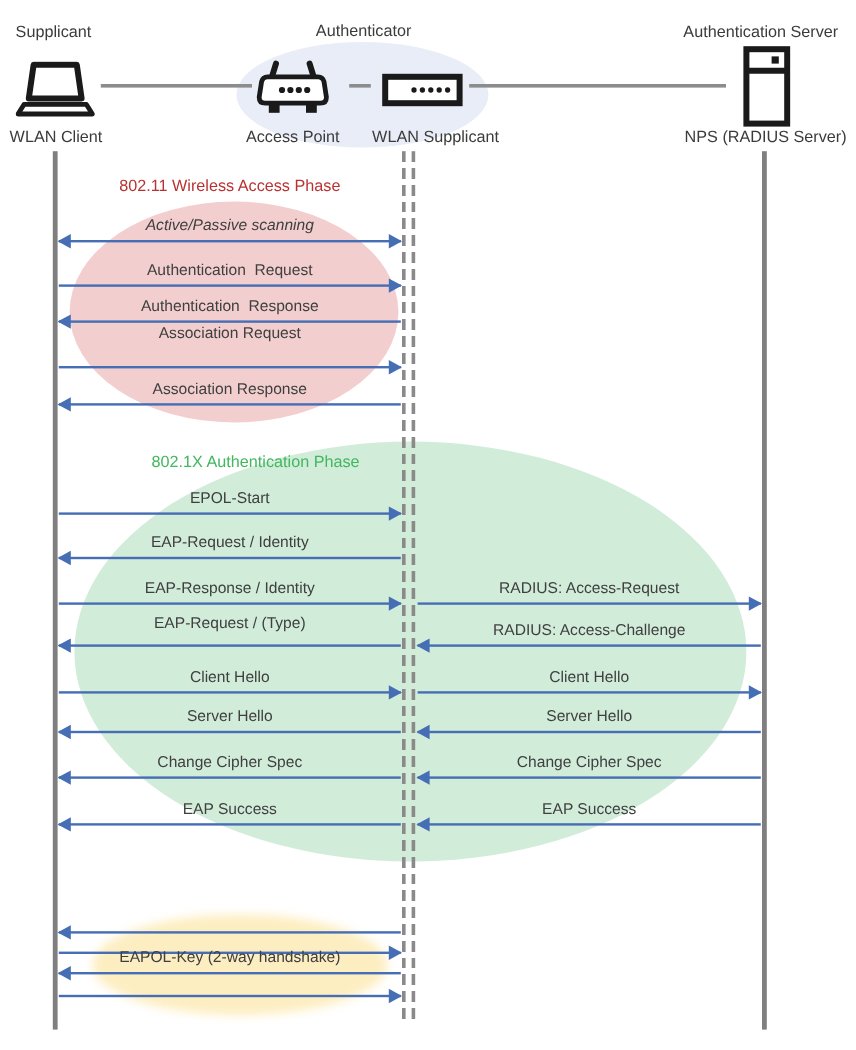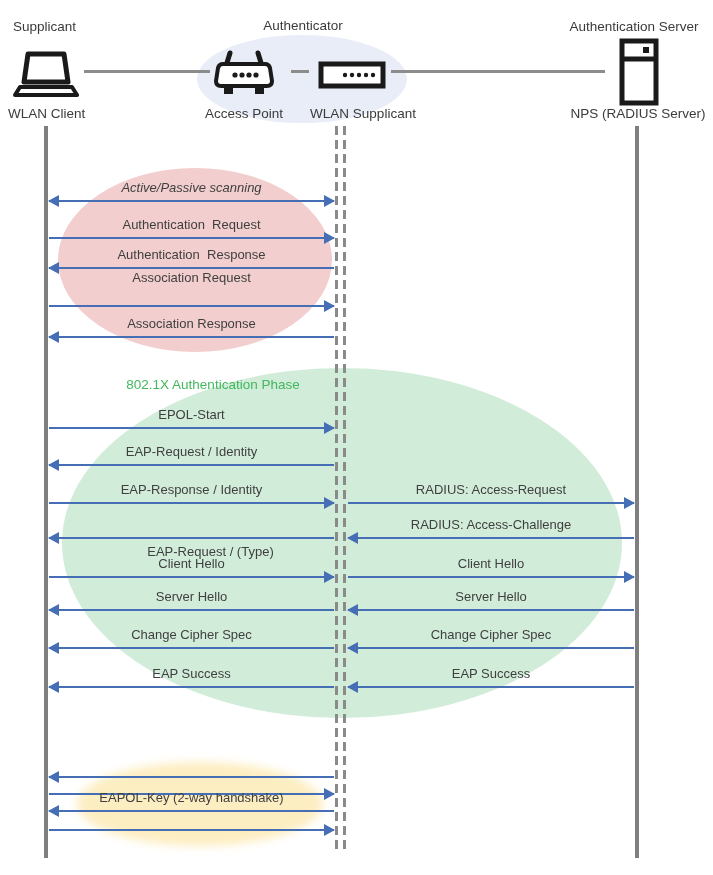--- a/index.html
+++ b/index.html
@@ -87,20 +87,21 @@
 
   <div id="ellipse-wireless" class="ellipse" style="left:58px;top:168px;width:274px;height:184px;"></div>
   <div id="ellipse-dot1x" class="ellipse" style="left:62px;top:368px;width:560px;height:350px;"></div>
   <div id="ellipse-key" class="ellipse" style="left:77px;top:762px;width:246px;height:84px;"></div>
 
   <div class="lifeline" style="left:44px;"></div>
   <div class="dashline" style="left:335px;"></div>
   <div class="dashline" style="left:343px;"></div>
   <div class="lifeline" style="left:635px;"></div>
 
+  <div id="title-wireless" class="phase-title" style="left:48px;top:147px;width:287px;">802.11 Wireless Access Phase</div>
   <div id="title-dot1x" class="phase-title" style="left:48px;top:377px;width:330px;">802.1X Authentication Phase</div>
 
   <div id="messages">
       <div class="msg" style="left: 48px; width: 287px; top: 195px;">
         <i class="ln"></i>
         <i class="hd hl"></i>
         <i class="hd hr"></i>
       </div>
       <div class="msg-label" style="left: 48px; width: 287px; top: 180px; font-style: italic;">Active/Passive scanning</div>
       <div class="msg" style="left: 48px; width: 287px; top: 232px;">
@@ -140,21 +141,21 @@
       <div class="msg-label" style="left: 48px; width: 287px; top: 482px;">EAP-Response / Identity</div>
       <div class="msg" style="left: 347px; width: 288px; top: 497px;">
         <i class="ln"></i>
         <i class="hd hr"></i>
       </div>
       <div class="msg-label" style="left: 347px; width: 288px; top: 482px;">RADIUS: Access-Request</div>
       <div class="msg" style="left: 48px; width: 287px; top: 532px;">
         <i class="ln"></i>
         <i class="hd hl"></i>
       </div>
-      <div class="msg-label" style="left: 48px; width: 287px; top: 544px; margin-left: 19px;">EAP-Request / (Type)</div>
+      <div class="msg-label" style="left: 48px; width: 287px; top: 511px;">EAP-Request / (Type)</div>
       <div class="msg" style="left: 347px; width: 288px; top: 532px;">
         <i class="ln"></i>
         <i class="hd hl"></i>
       </div>
       <div class="msg-label" style="left: 347px; width: 288px; top: 517px;">RADIUS: Access-Challenge</div>
       <div class="msg" style="left: 48px; width: 287px; top: 571px;">
         <i class="ln"></i>
         <i class="hd hr"></i>
       </div>
       <div class="msg-label" style="left: 48px; width: 287px; top: 556px;">Client Hello</div>

